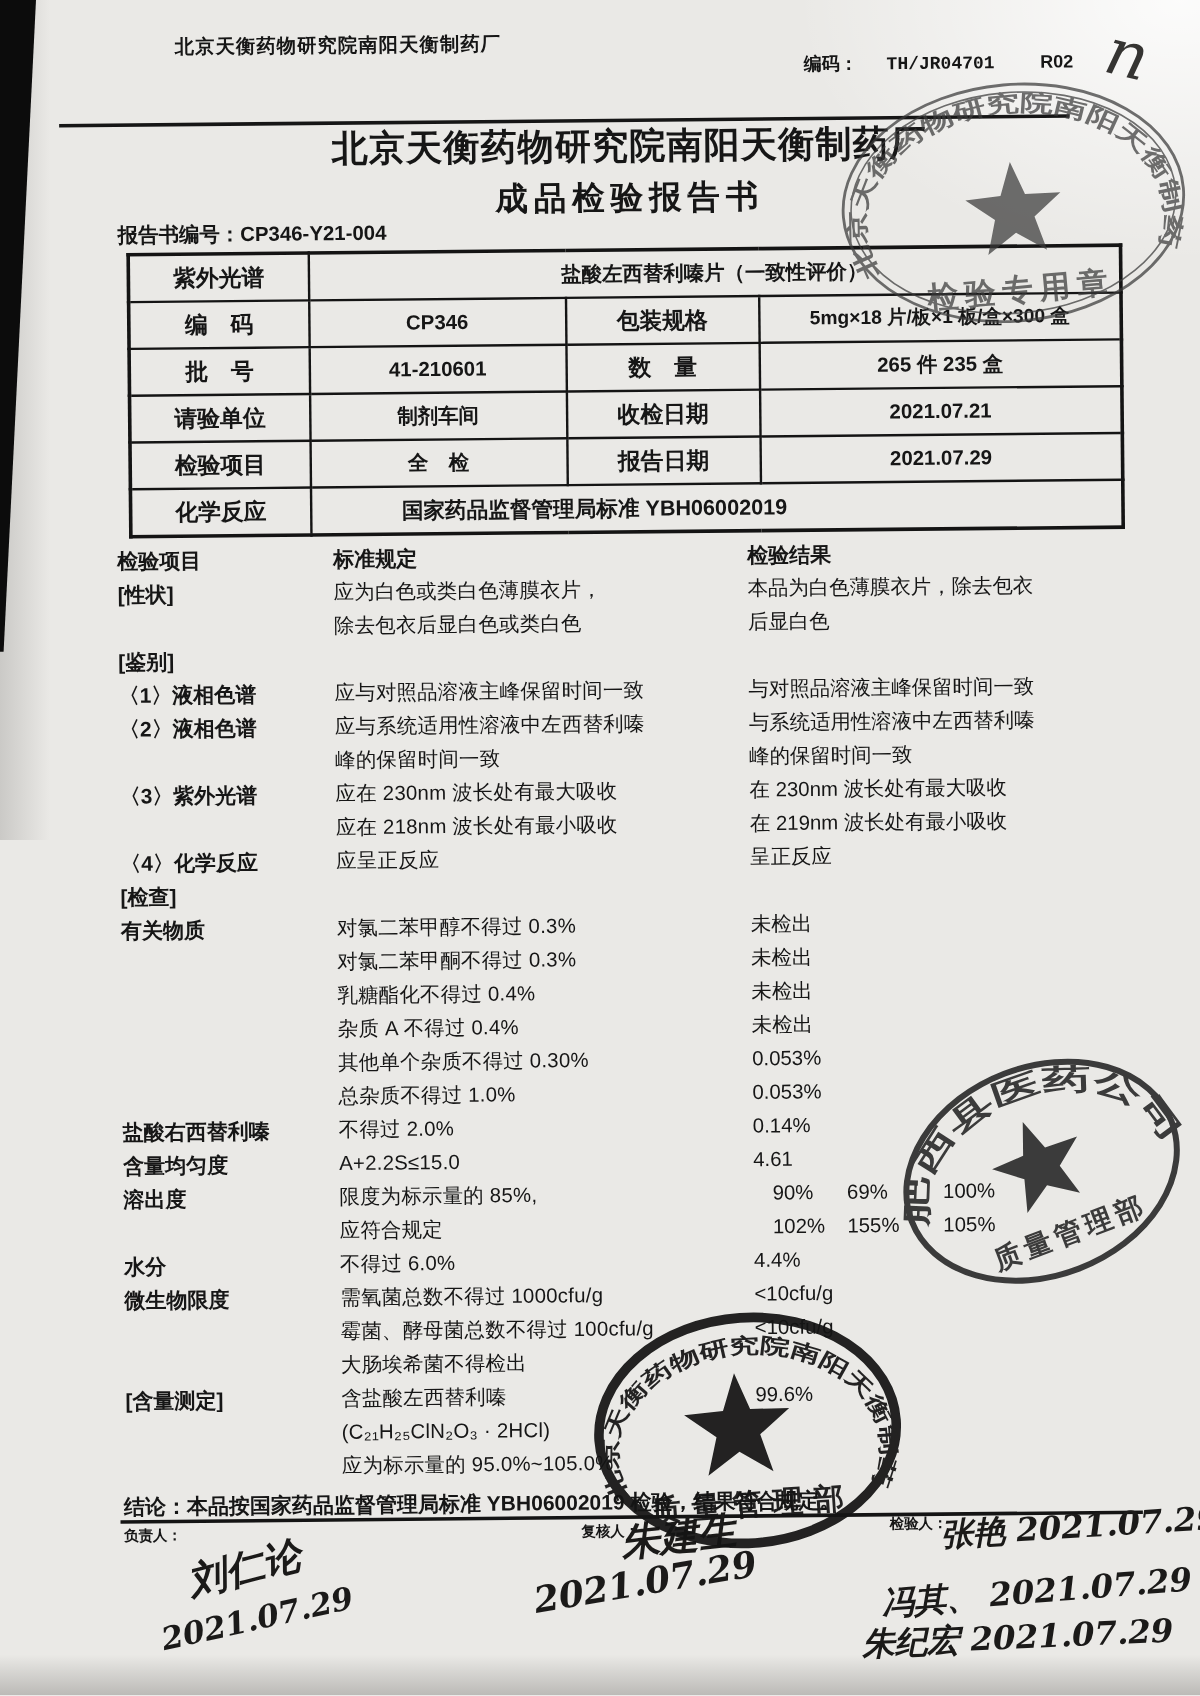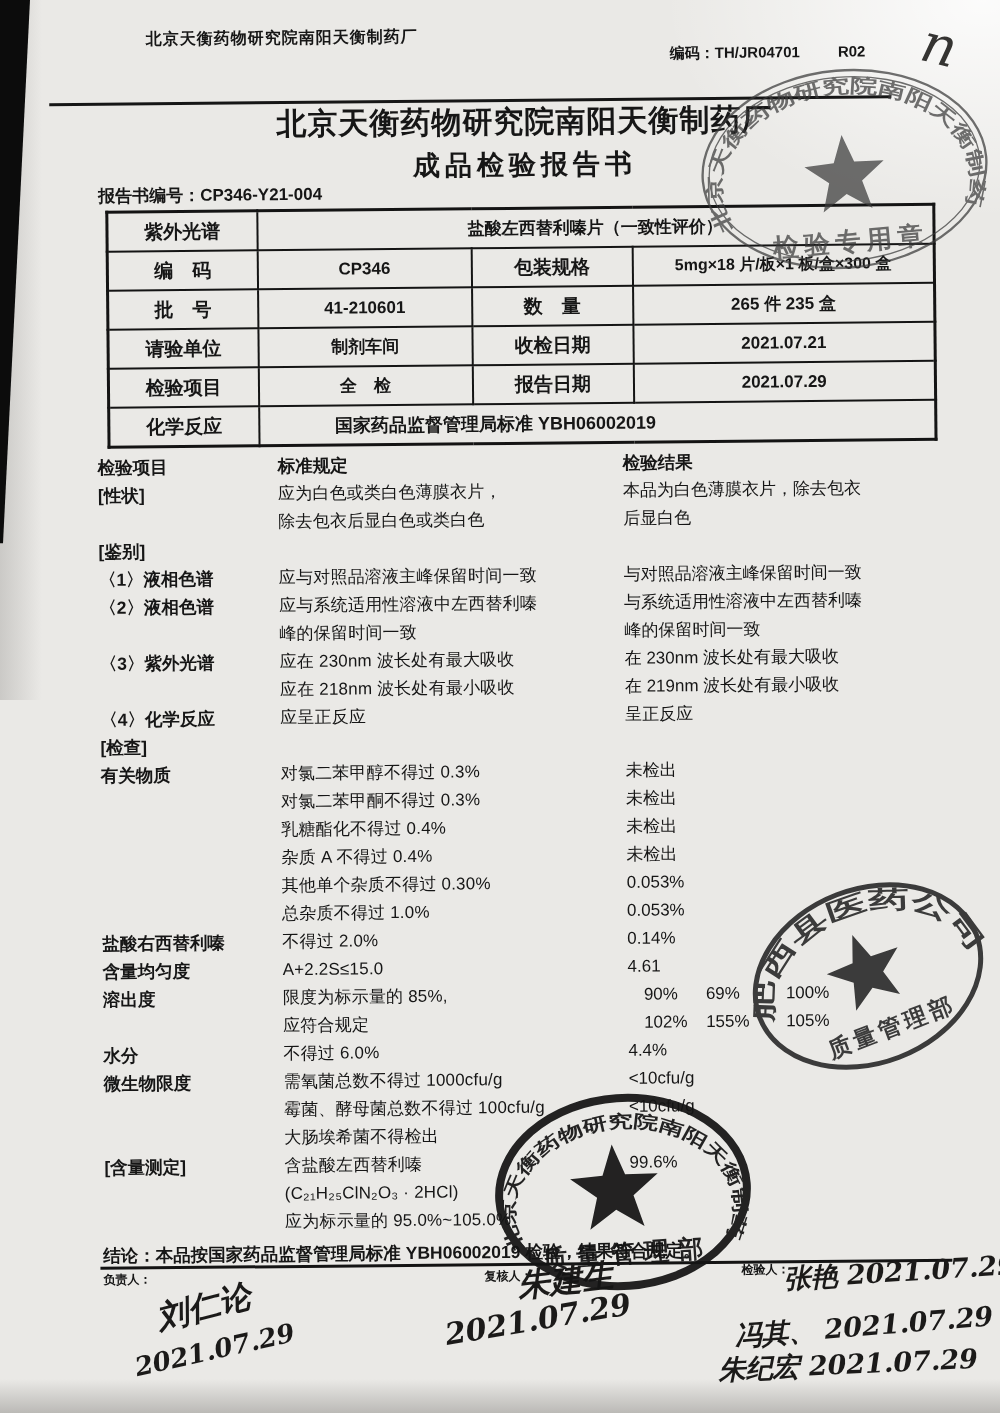--- a/index.html
+++ b/index.html
@@ -14,21 +14,21 @@
   .corner-light{position:absolute;right:0;top:0;width:340px;height:220px;
     background:radial-gradient(ellipse at 95% 0%,rgba(255,255,255,.85),rgba(255,255,255,0) 70%);pointer-events:none;}
   .bottom-strip{position:absolute;left:0;bottom:0;width:100%;height:34px;
     background:linear-gradient(to bottom,rgba(0,0,0,0),rgba(110,108,104,.38));}
   .corner-mark{position:absolute;left:922px;top:14px;font-family:"DejaVu Serif",serif;
     font-style:italic;font-size:54px;color:#353432;transform:rotate(14deg);font-weight:400;}
   
   .doc{position:absolute;inset:0;transform:rotate(-0.55deg);transform-origin:500px 700px;}
   .mini-title{position:absolute;left:152px;top:26px;font-size:16px;font-weight:700;letter-spacing:1px;}
   .code-line{position:absolute;left:676px;top:46px;font-size:15px;font-weight:700;}
-  .code-line .cv{margin-left:0;}
+  .code-line .cv{margin-left:24px;font-family:Liberation Mono, monospace;}
   .code-line .cr{margin-left:38px;margin-top:35px;}
   .head-rule{position:absolute;left:55px;top:99px;width:842px;height:3px;background:#161616;}
   .main-title{position:absolute;left:100px;top:102px;width:860px;text-align:center;
     font-size:30px;font-weight:700;letter-spacing:1px;}
   .sub-title{position:absolute;left:100px;top:147px;width:860px;text-align:center;
     font-size:27px;font-weight:700;letter-spacing:5px;}
   .report-no{position:absolute;left:103px;top:181px;font-size:17px;font-weight:700;}
   
   table.info{position:absolute;left:110px;top:207px;border-collapse:collapse;
     border:3px solid #141414;table-layout:fixed;}

